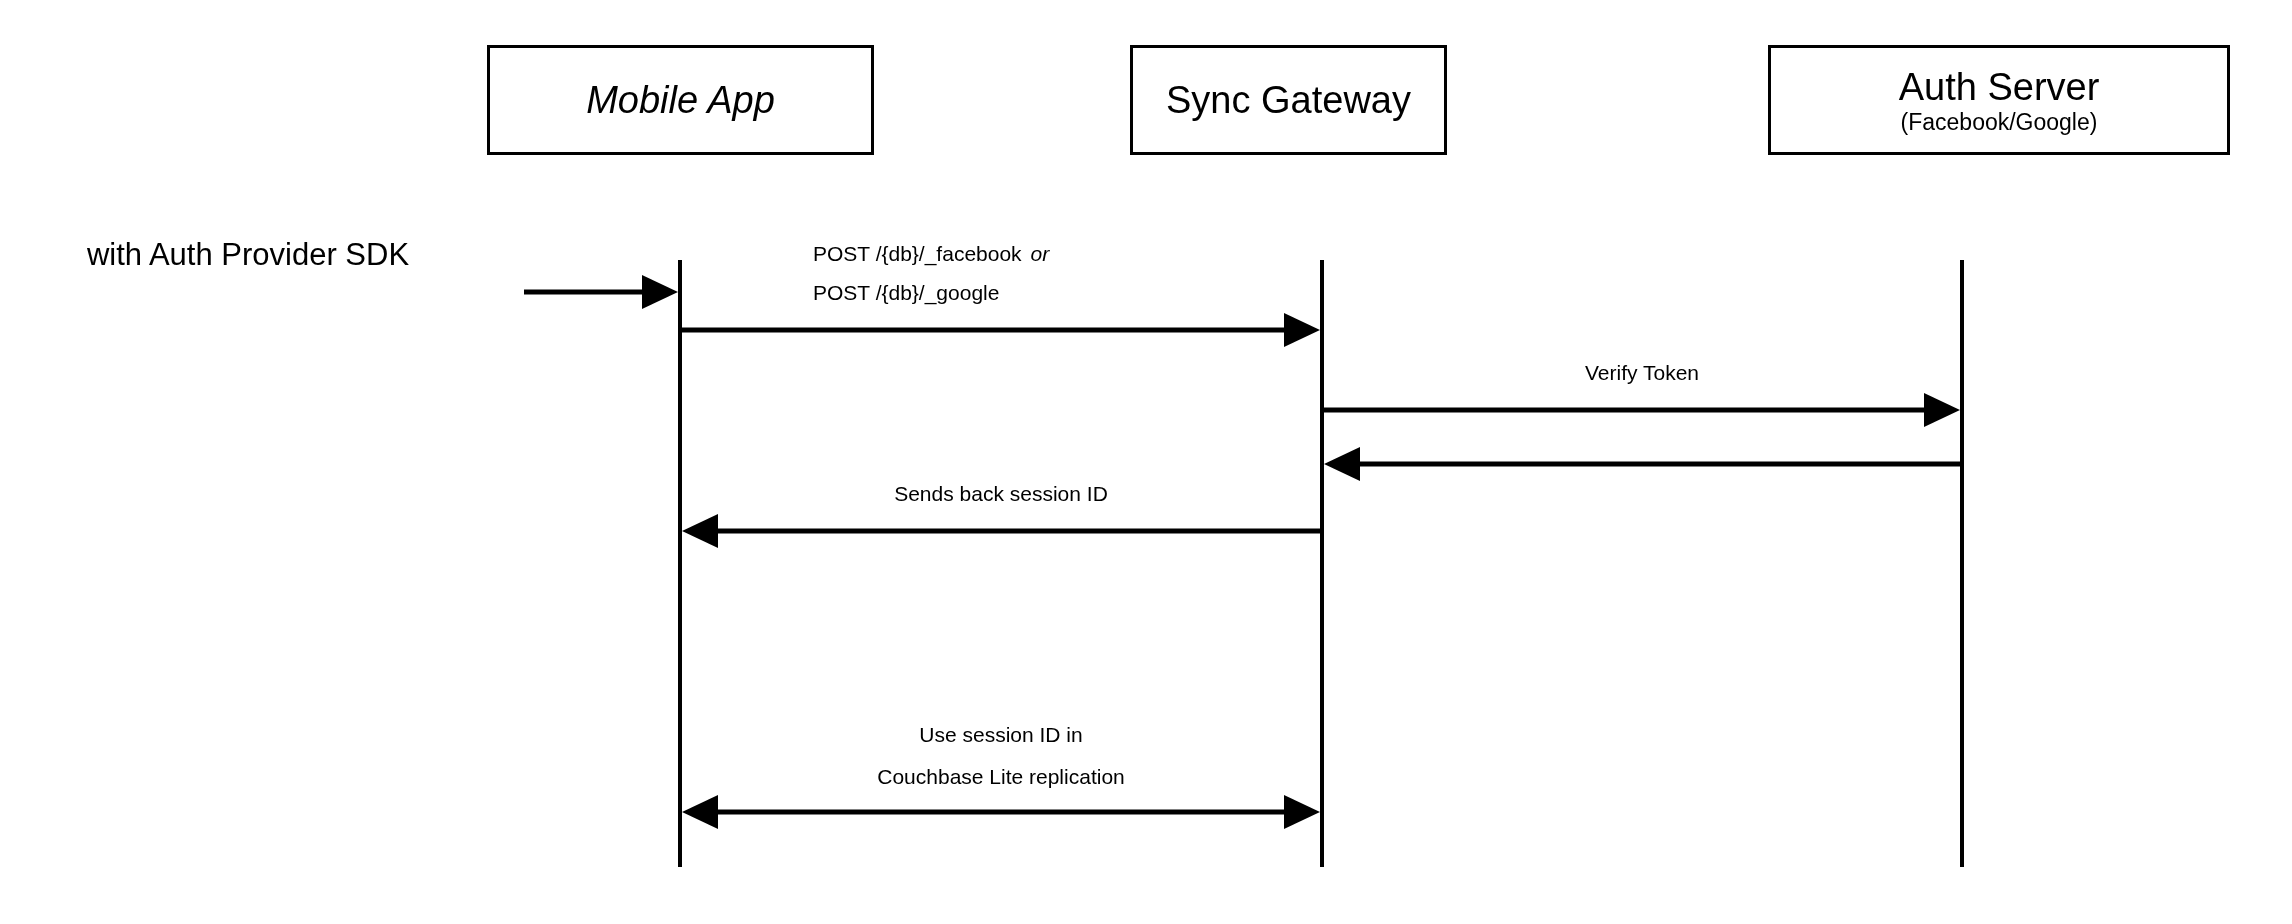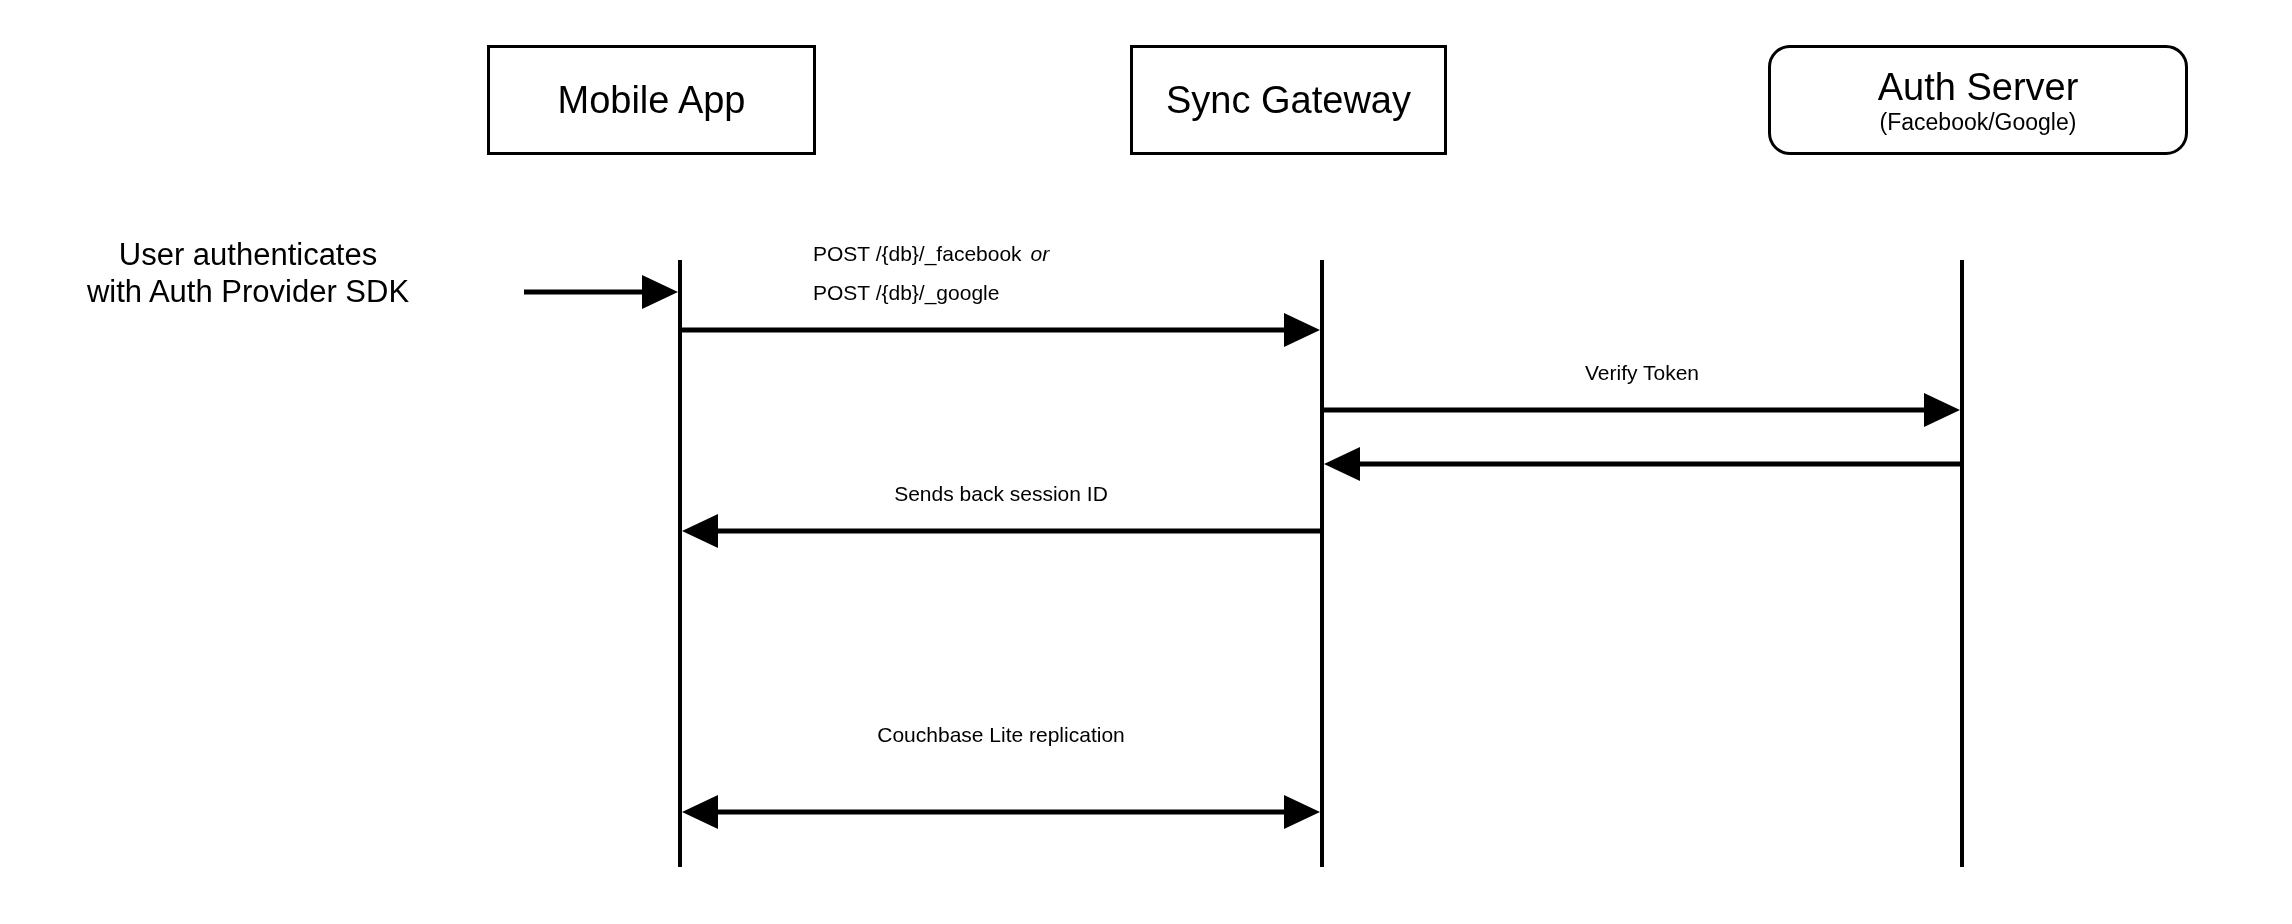--- a/index.html
+++ b/index.html
@@ -15,23 +15,23 @@
   
   .actor{
     position:absolute;
     top:45px;height:110px;
     border:3px solid #000;
     background:#fff;
     display:flex;flex-direction:column;align-items:center;justify-content:center;
     box-sizing:border-box;
     text-align:center;
   }
-  #actor-mobile-app{left:487px;width:329px;}
+  #actor-mobile-app{left:487px;width:387px;font-style:italic;}
   #actor-sync-gateway{left:1130px;width:317px;}
-  #actor-auth-server{left:1768px;width:420px;border-radius:22px;}
+  #actor-auth-server{left:1768px;width:462px;}
   .actor-name{font-size:38px;line-height:44px;white-space:nowrap;}
   .actor-sub{font-size:23px;line-height:27px;white-space:nowrap;text-align:right;}
 
   
   .lifeline{
     position:absolute;
     top:260px;height:607px;width:4px;
     background:#000;
   }
   #lifeline-mobile-app{left:678px;}
@@ -85,21 +85,20 @@
   <div class="actor" id="actor-auth-server">
     <div class="actor-name">Auth Server</div>
     <div class="actor-sub">(Facebook/Google)</div>
   </div>
 
   <div class="lifeline" id="lifeline-mobile-app"></div>
   <div class="lifeline" id="lifeline-sync-gateway"></div>
   <div class="lifeline" id="lifeline-auth-server"></div>
 
   <div class="label" id="note-auth">
-    <div>User authenticates</div>
     <div>with Auth Provider SDK</div>
   </div>
 
   <div class="arrow hr" id="arrow-note">
     <div class="shaft"></div>
     <div class="head head-right"></div>
   </div>
 
   <div class="label" id="label-post">
     <div><span>POST /{db}/_facebook</span><span class="em">or</span></div>
@@ -121,20 +120,21 @@
     <div class="head head-left"></div>
   </div>
 
   <div class="label" id="label-session">Sends back session ID</div>
   <div class="arrow hl" id="arrow-session">
     <div class="shaft"></div>
     <div class="head head-left"></div>
   </div>
 
   <div class="label" id="label-replication">
+    <div>Use session ID in</div>
     <div>Couchbase Lite replication</div>
   </div>
   <div class="arrow hb" id="arrow-replication">
     <div class="shaft"></div>
     <div class="head head-left"></div>
     <div class="head head-right"></div>
   </div>
 
 </div>
 

